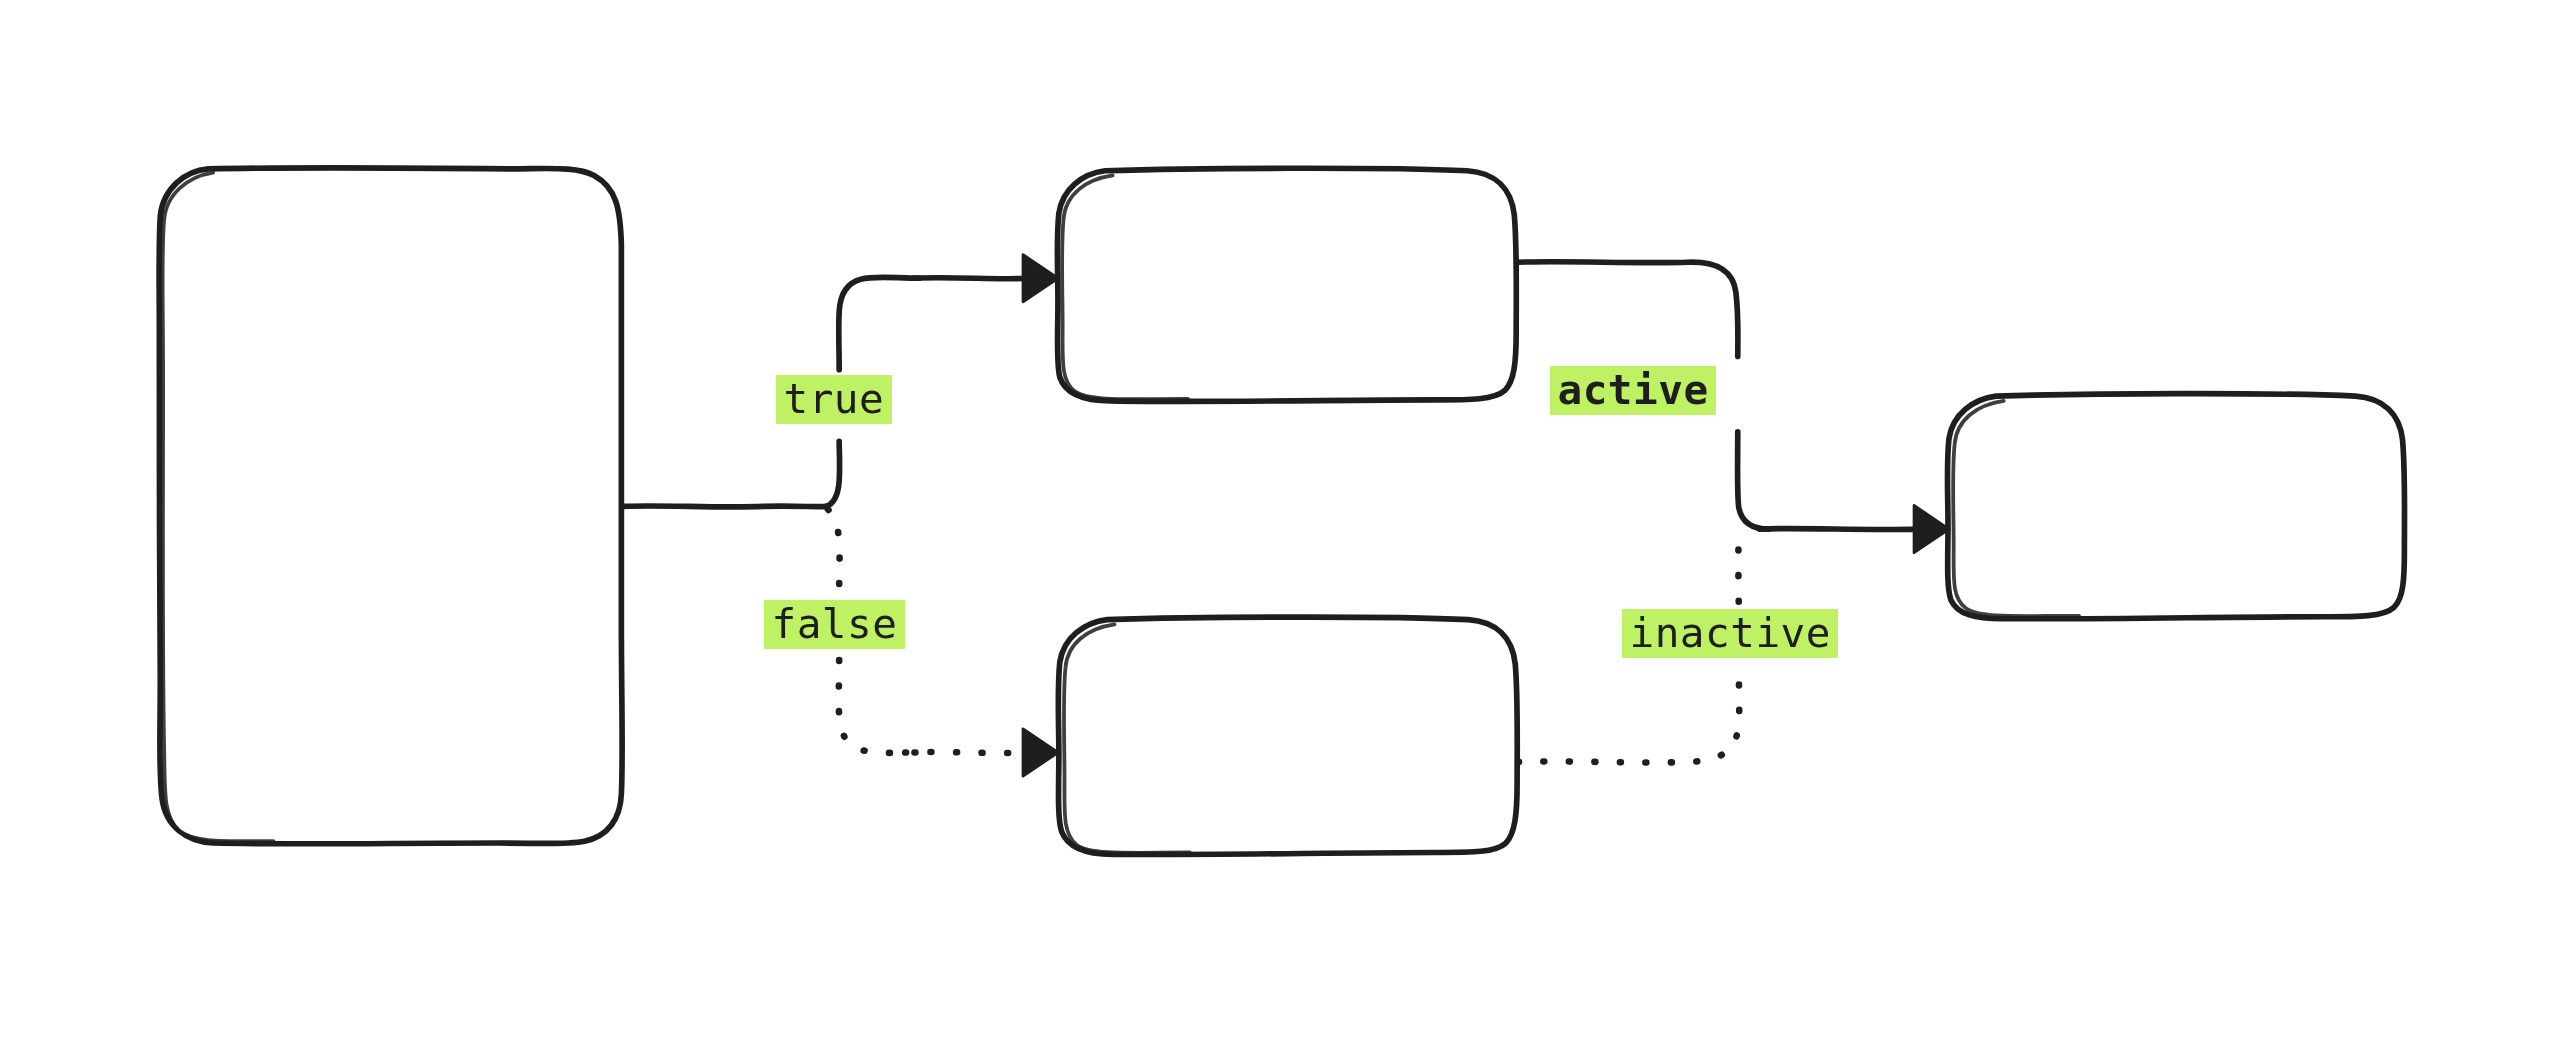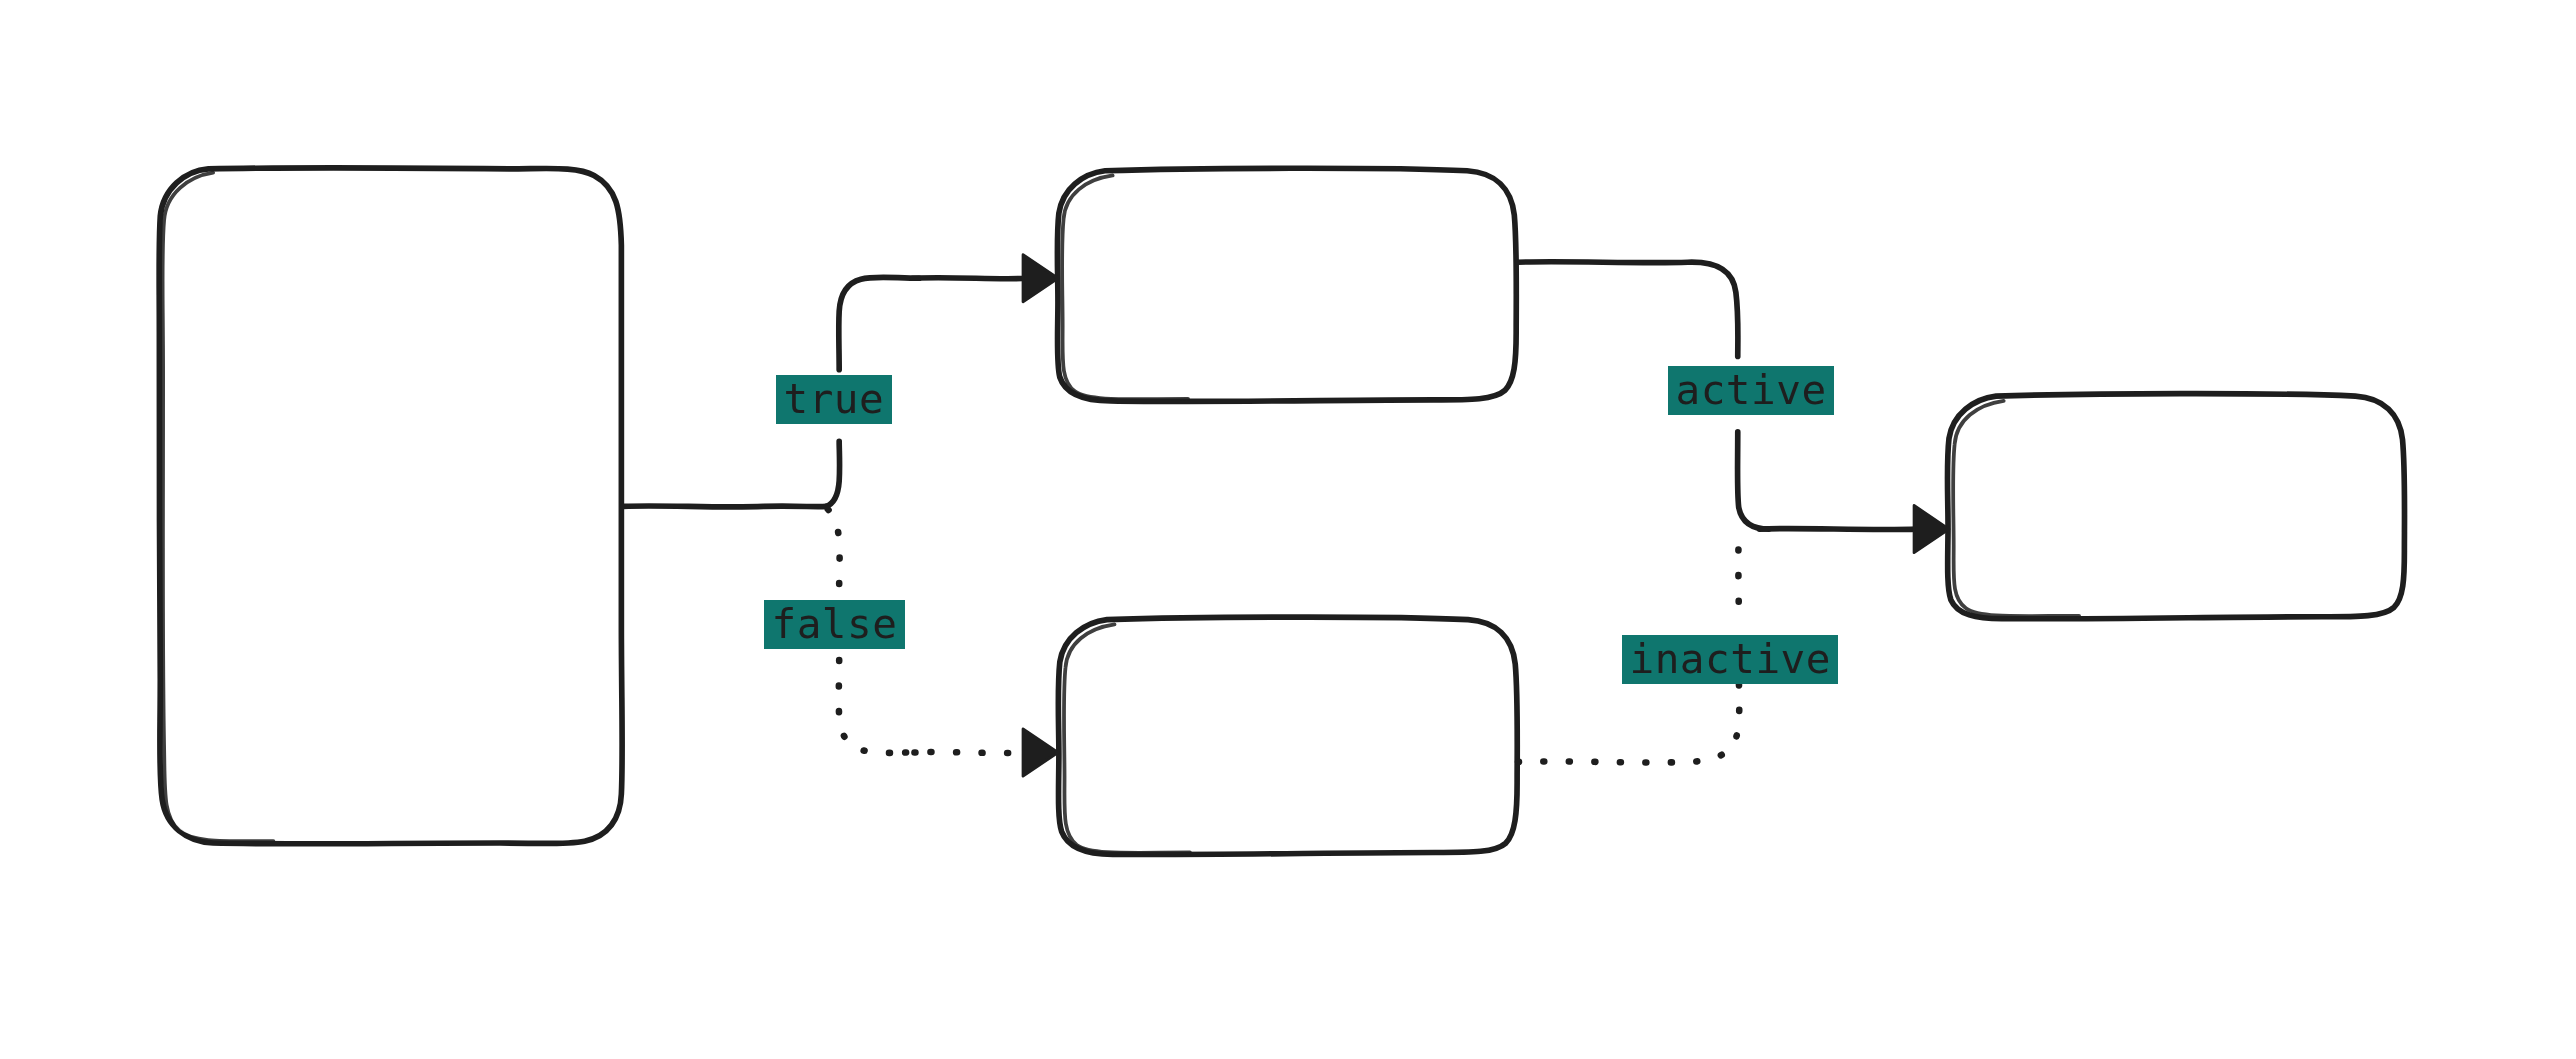--- a/index.html
+++ b/index.html
@@ -56,21 +56,21 @@
     white-space: pre;
     letter-spacing: 0.5px;
   }
   .node-label {
     font-size: 43px;
     line-height: 47px;
   }
   .edge-label {
     font-size: 41px;
     line-height: 45px;
-    background: #0f766e;
+    background: #bef264;
     padding: 1.9px 7.5px;
   }
 </style>
 </head>
 <body>
 
 <div id="canvas">
 
   <svg id="diagram-svg" viewBox="0 0 2732 1124">
 
@@ -220,18 +220,18 @@
                C 1845 566, 1846 562, 1846 560"></path>
     </g>
 
   </svg>
 
 
   <div class="node-text edge-label" style="left:776px; top:375px;">true</div>
 
   <div class="node-text edge-label" style="left:764px; top:600px;">false</div>
 
-  <div class="node-text edge-label" style="left:1668px; top:366px;">active</div>
-
-  <div class="node-text edge-label" style="left:1622px; top:635px;text-align:right;">inactive</div>
+  <div class="node-text edge-label" style="left:1550px; top:366px;font-weight:bold;">active</div>
+
+  <div class="node-text edge-label" style="left:1622px; top:609px;text-align:right;">inactive</div>
 
 </div>
 
 
 </body></html>

